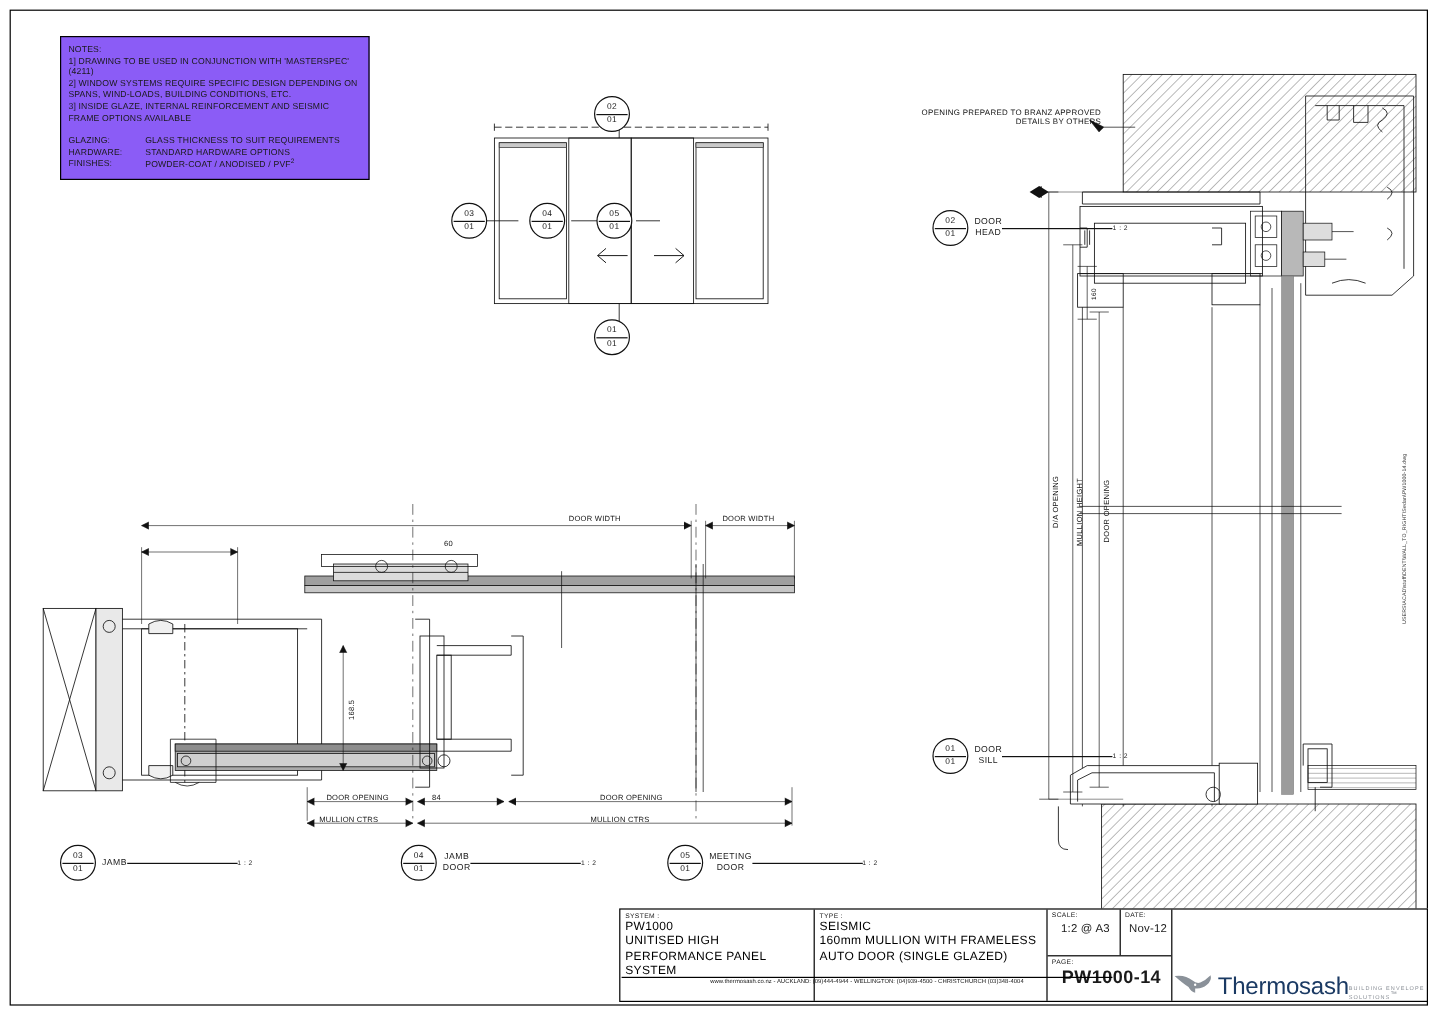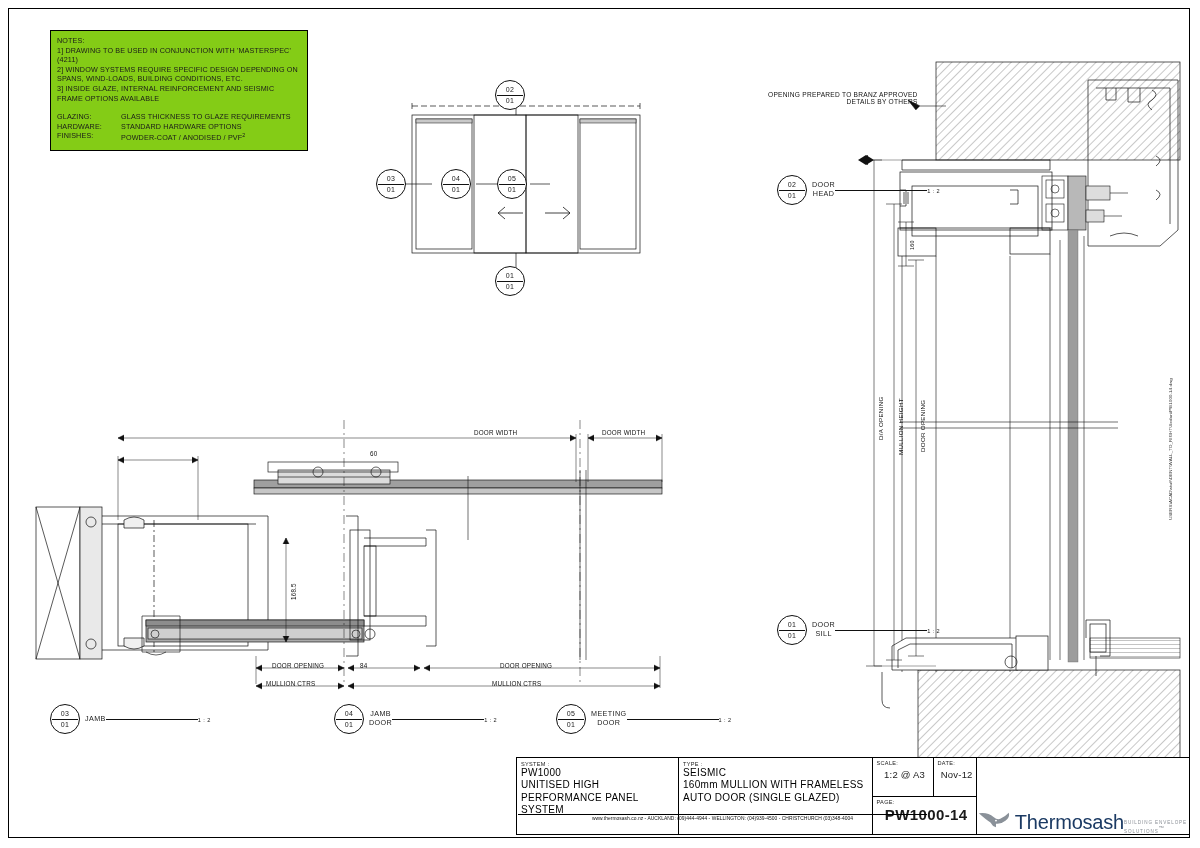--- a/index.html
+++ b/index.html
@@ -35,21 +35,21 @@
   
   #notes-box {
     left: 50px; top: 30px;
     width: 258px;
     border: 1px solid #000;
     box-sizing: border-box;
     padding: 5px 6px 7px 6px;
     font-size: 7.2px;
     line-height: 9.6px;
     letter-spacing: 0.15px;
-    background: #84cc16;
+    background: #8b5cf6;
   }
   #notes-box .nline { white-space: pre-wrap; }
   #notes-box .spec-row { display: flex; margin-top: 0px; }
   #notes-box .spec-key { width: 64px; flex: 0 0 64px; }
   #notes-box .spec-val { flex: 1; }
   #notes-box .gap { height: 9px; }
   sup { font-size: 5.4px; vertical-align: super; }
 
   
   .dim-txt {
@@ -200,21 +200,21 @@
   <div class="frame"></div>
 
   <div class="abs" id="notes-box">
     <div class="nline">NOTES:</div>
     <div class="nline">1] DRAWING TO BE USED IN CONJUNCTION WITH 'MASTERSPEC' (4211)</div>
     <div class="nline">2] WINDOW SYSTEMS REQUIRE SPECIFIC DESIGN DEPENDING ON SPANS, WIND-LOADS, BUILDING CONDITIONS, ETC.</div>
     <div class="nline">3] INSIDE GLAZE, INTERNAL REINFORCEMENT AND SEISMIC FRAME OPTIONS AVAILABLE</div>
     <div class="gap"></div>
     <div class="spec-row">
       <div class="spec-key">GLAZING:</div>
-      <div class="spec-val">GLASS THICKNESS TO GLAZE REQUIREMENTS</div>
+      <div class="spec-val">GLASS THICKNESS TO SUIT REQUIREMENTS</div>
     </div>
     <div class="spec-row">
       <div class="spec-key">HARDWARE:</div>
       <div class="spec-val">STANDARD HARDWARE OPTIONS</div>
     </div>
     <div class="spec-row">
       <div class="spec-key">FINISHES:</div>
       <div class="spec-val"><span>POWDER-COAT / ANODISED / PVF</span><sup>2</sup></div>
     </div>
   </div>

